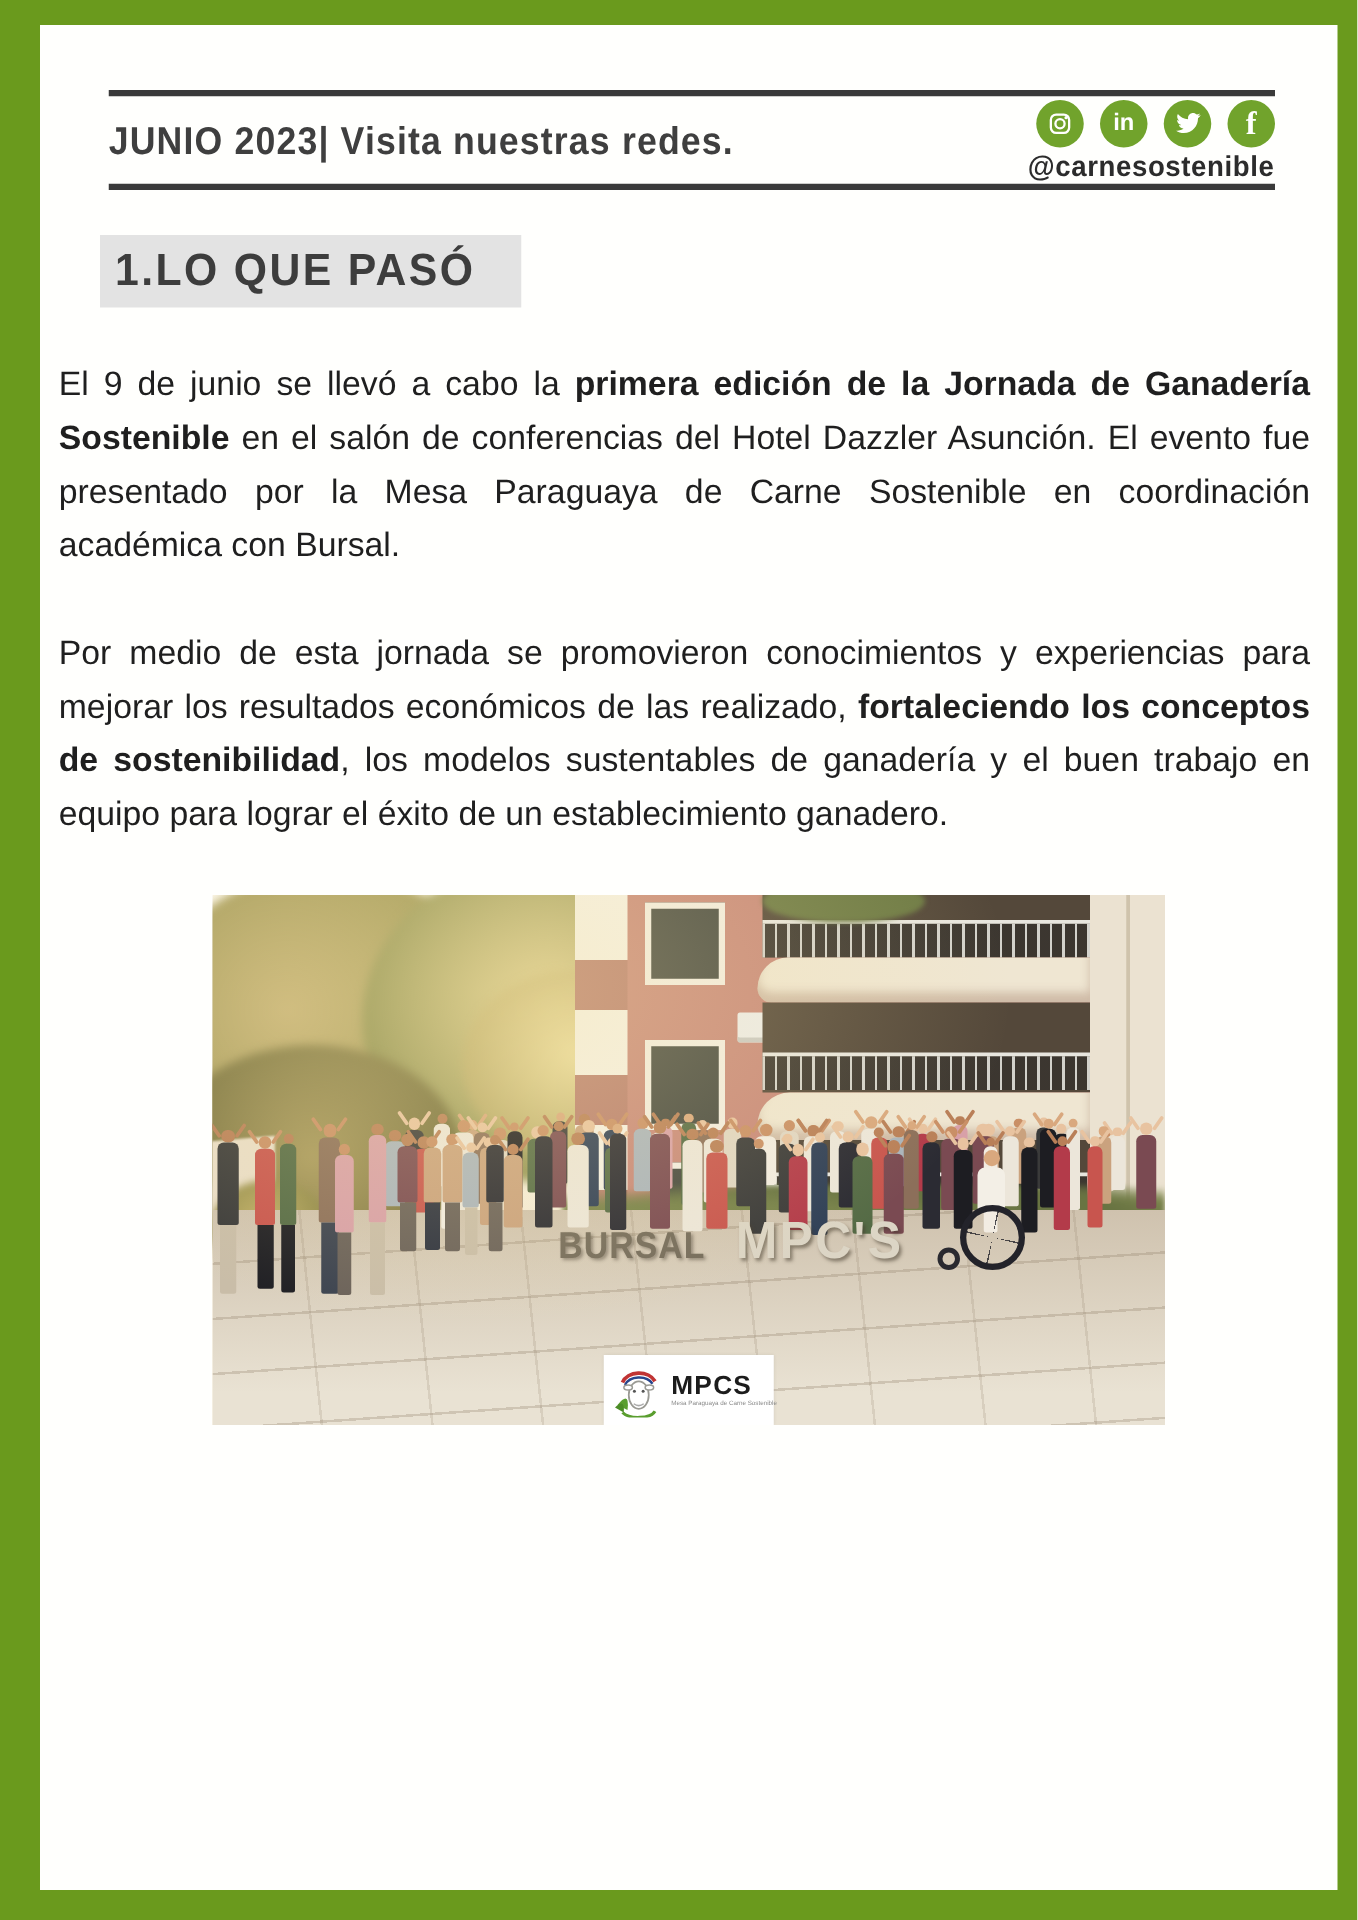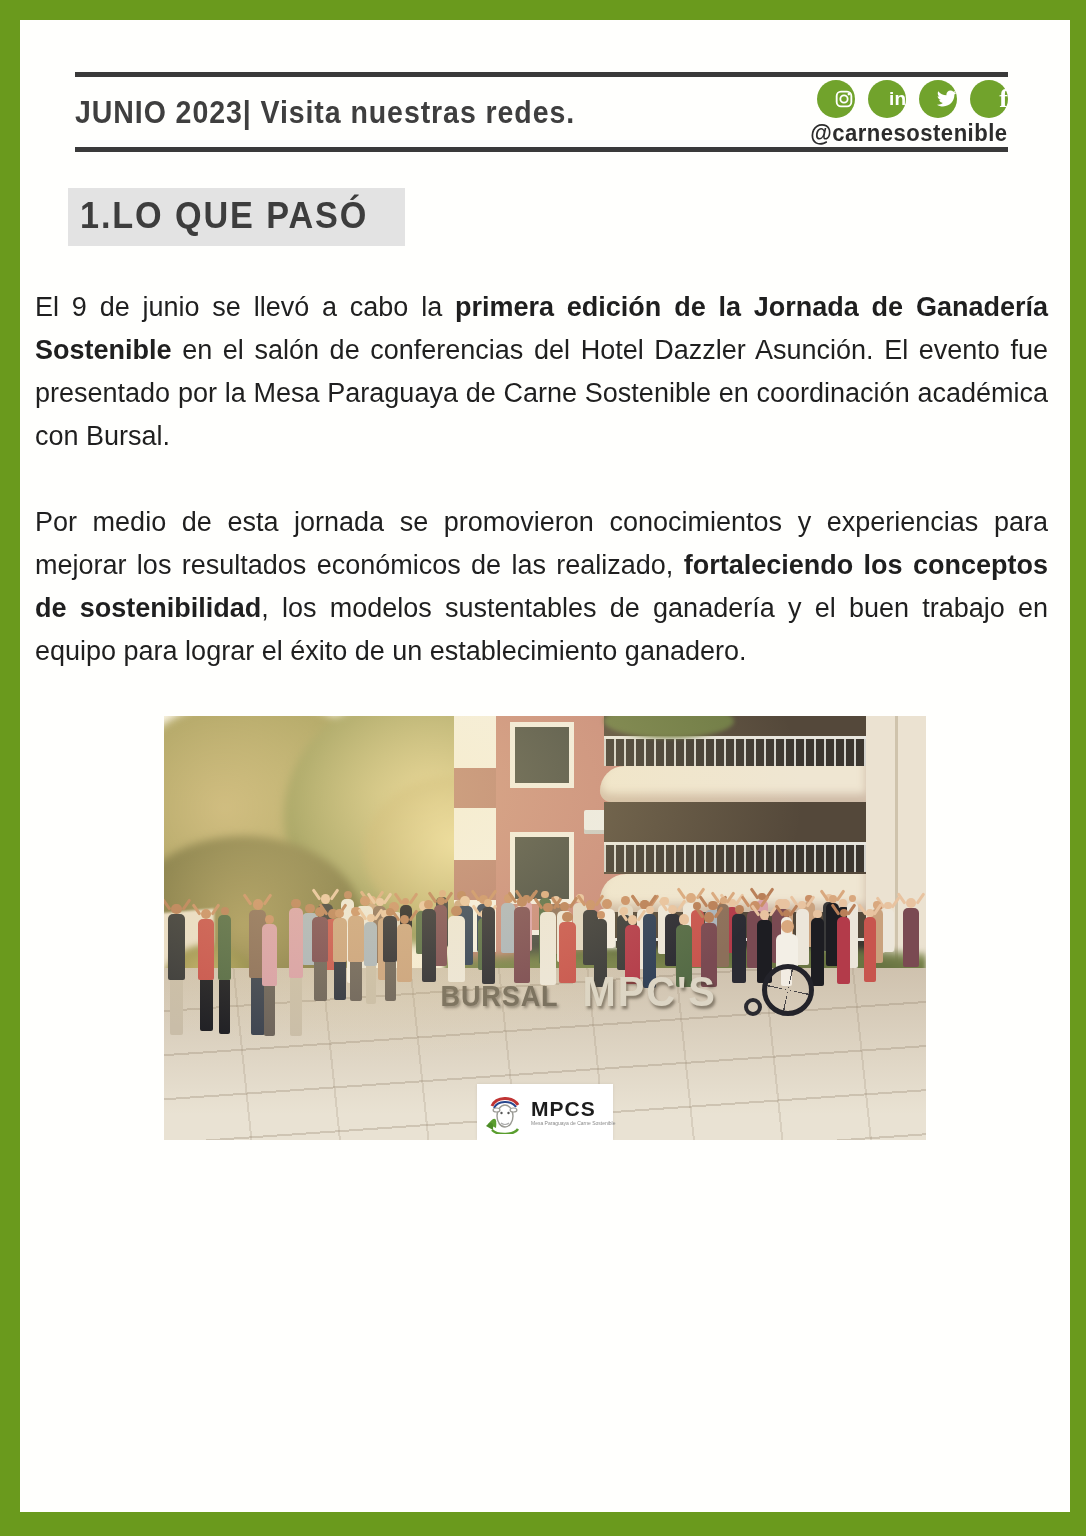--- a/index.html
+++ b/index.html
@@ -2,21 +2,21 @@
 <html><head>
 <meta charset="utf-8">
 <style>
   * { margin:0; padding:0; box-sizing:border-box; }
   html,body { background:#ffffff; }
   body { font-family:"Liberation Sans", sans-serif; }
 
   .page {
     width:1086px; height:1536px;
     background:#6a9a1d;
-    padding:20px 16px 24px 20px;
+    padding:20px 16px 24px 32px;
     position:relative;
   }
   .content {
     width:100%; height:100%;
     background:#fffffd;
     position:relative;
     overflow:hidden;
   }
 
   
@@ -38,21 +38,21 @@
     letter-spacing:1px;
     transform:scaleX(0.92);
     transform-origin:left center;
     white-space:nowrap;
   }
   .header-right { display:flex; flex-direction:column; align-items:flex-end; gap:2px; }
   .social-row { display:flex; gap:13px; }
   .social-circle {
     width:38px; height:38px; border-radius:50%;
     background:#71a32c;
-    display:flex; align-items:center; justify-content:flex-end;
+    display:flex; align-items:center; justify-content:center;
     color:#ffffff;
   }
   .social-circle svg { display:block; }
   .glyph-in { font-weight:bold; font-size:19px; color:#fff; line-height:1; }
   .glyph-f  { font-weight:bold; font-size:26px; color:#fff; line-height:1; font-family:"Liberation Serif", serif; }
   .handle {
     font-weight:bold; font-size:23px; color:#2c2c2c; letter-spacing:0.5px;
     transform:scaleX(0.96); transform-origin:right center;
   }
 

